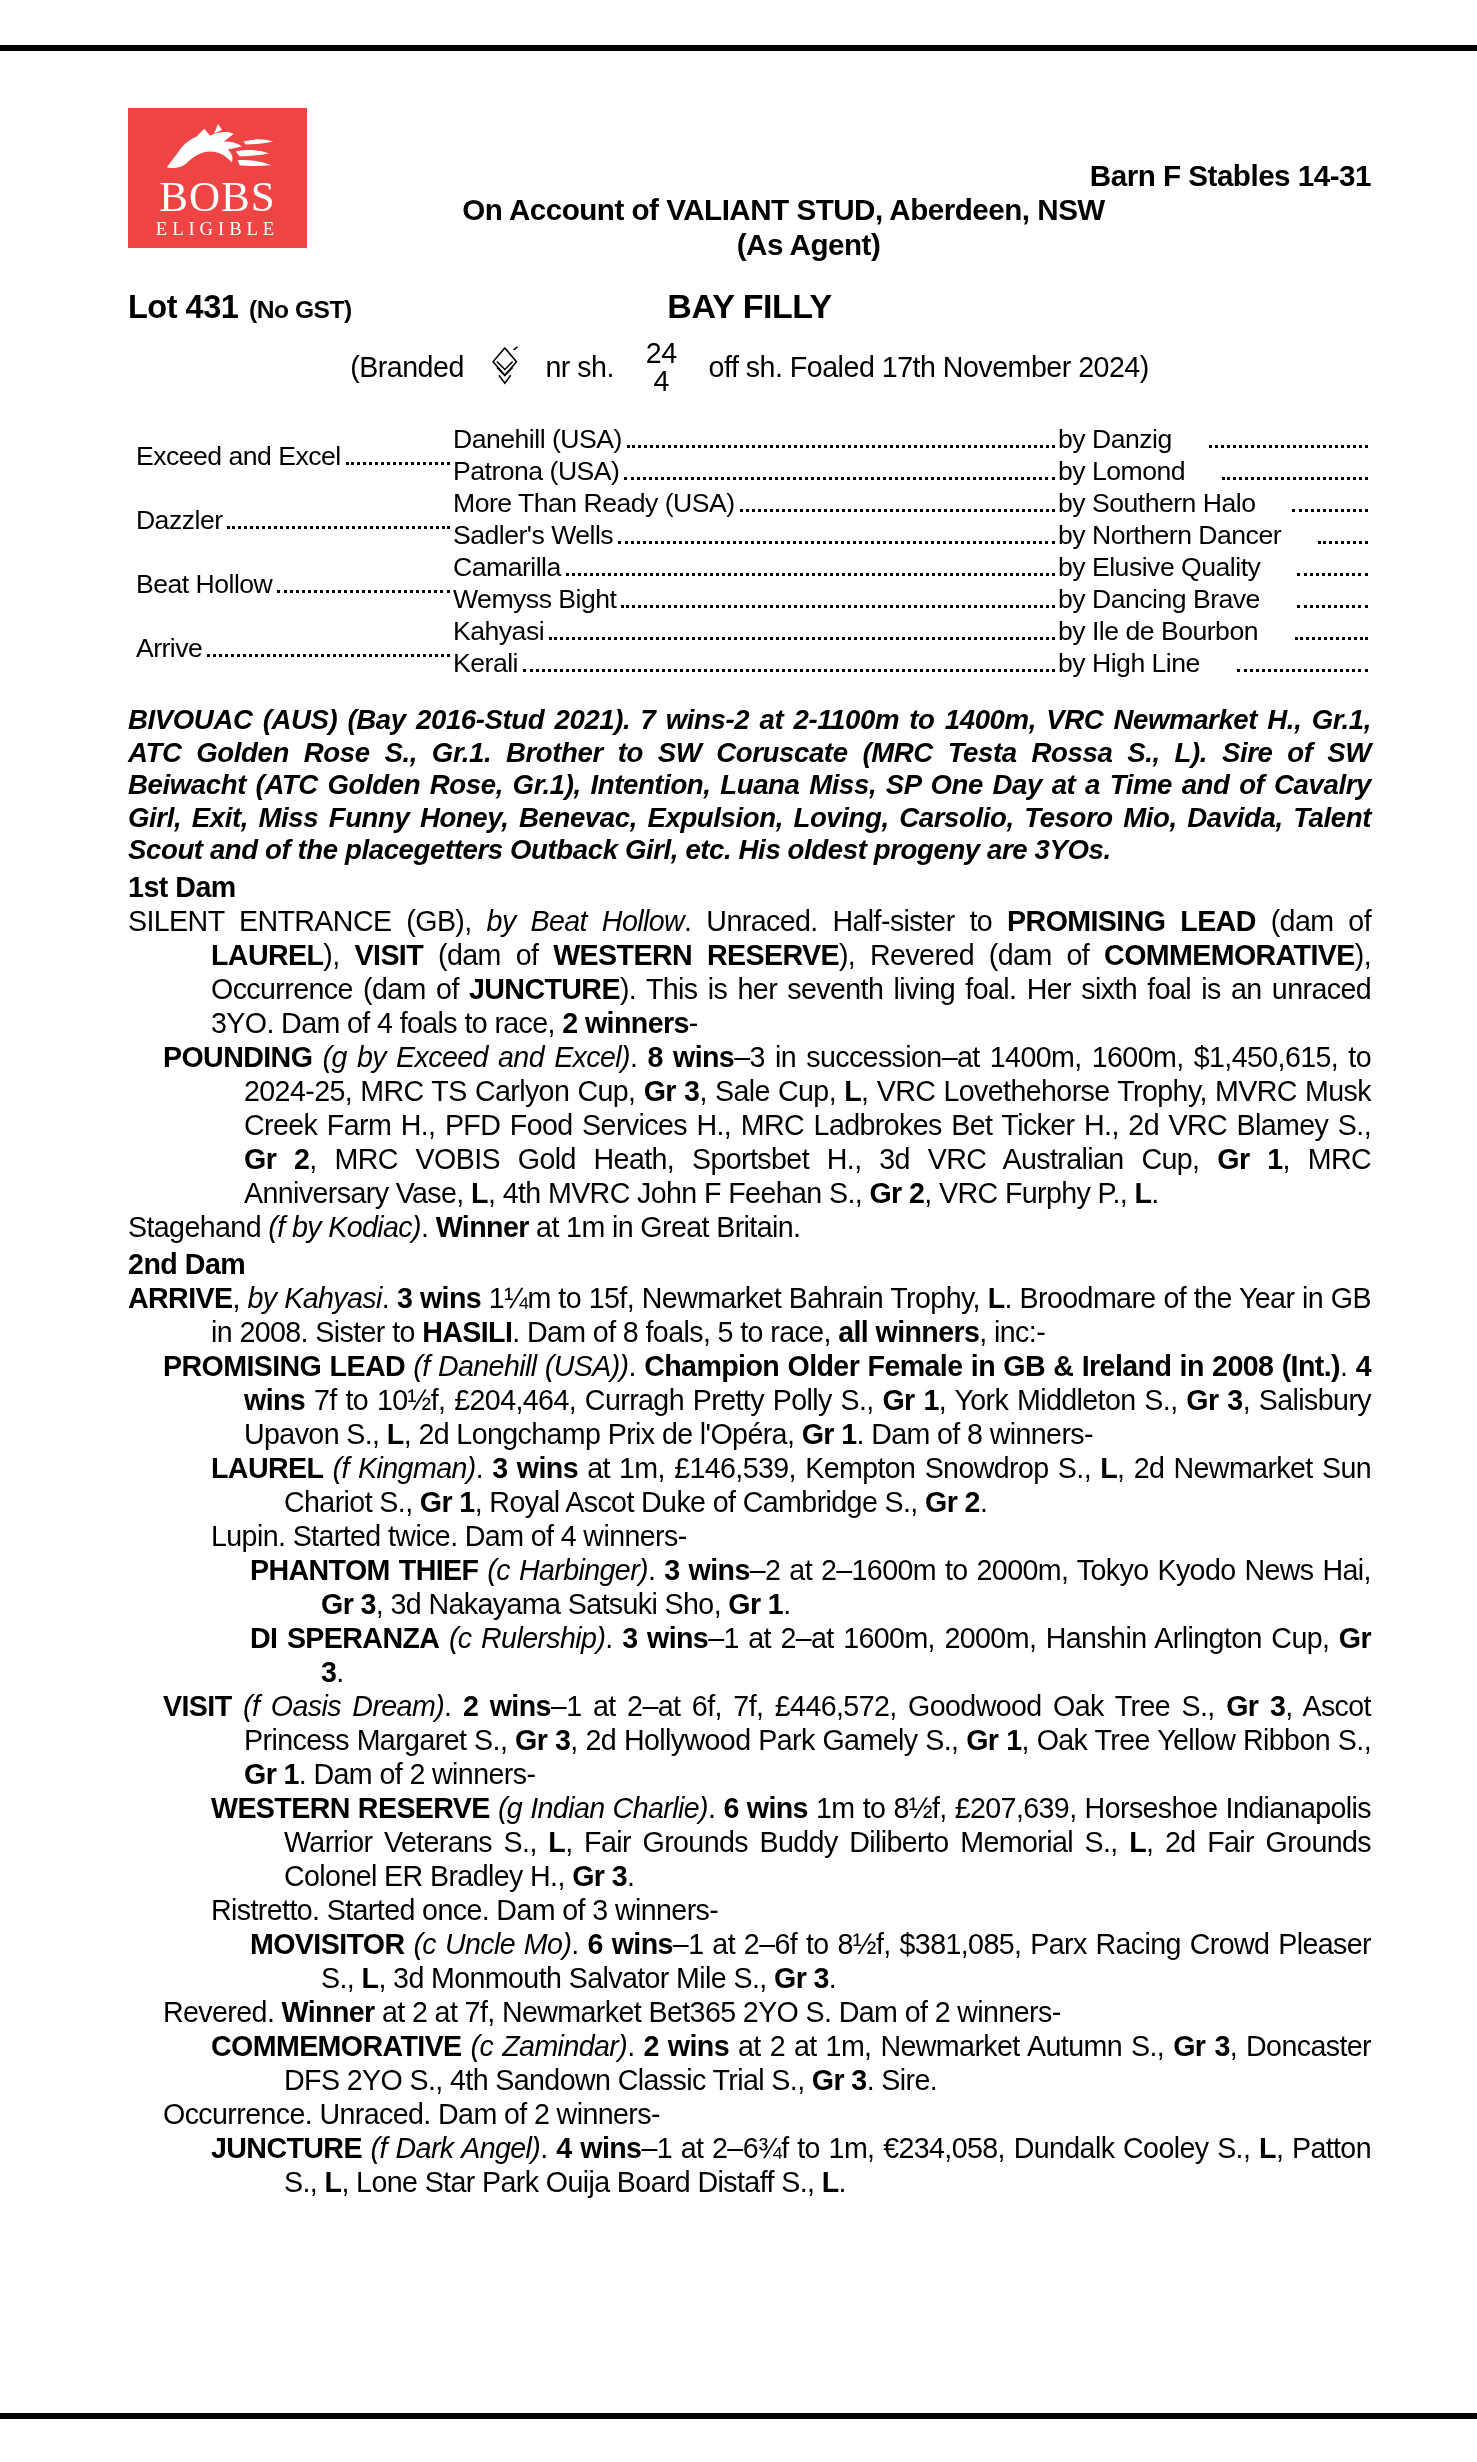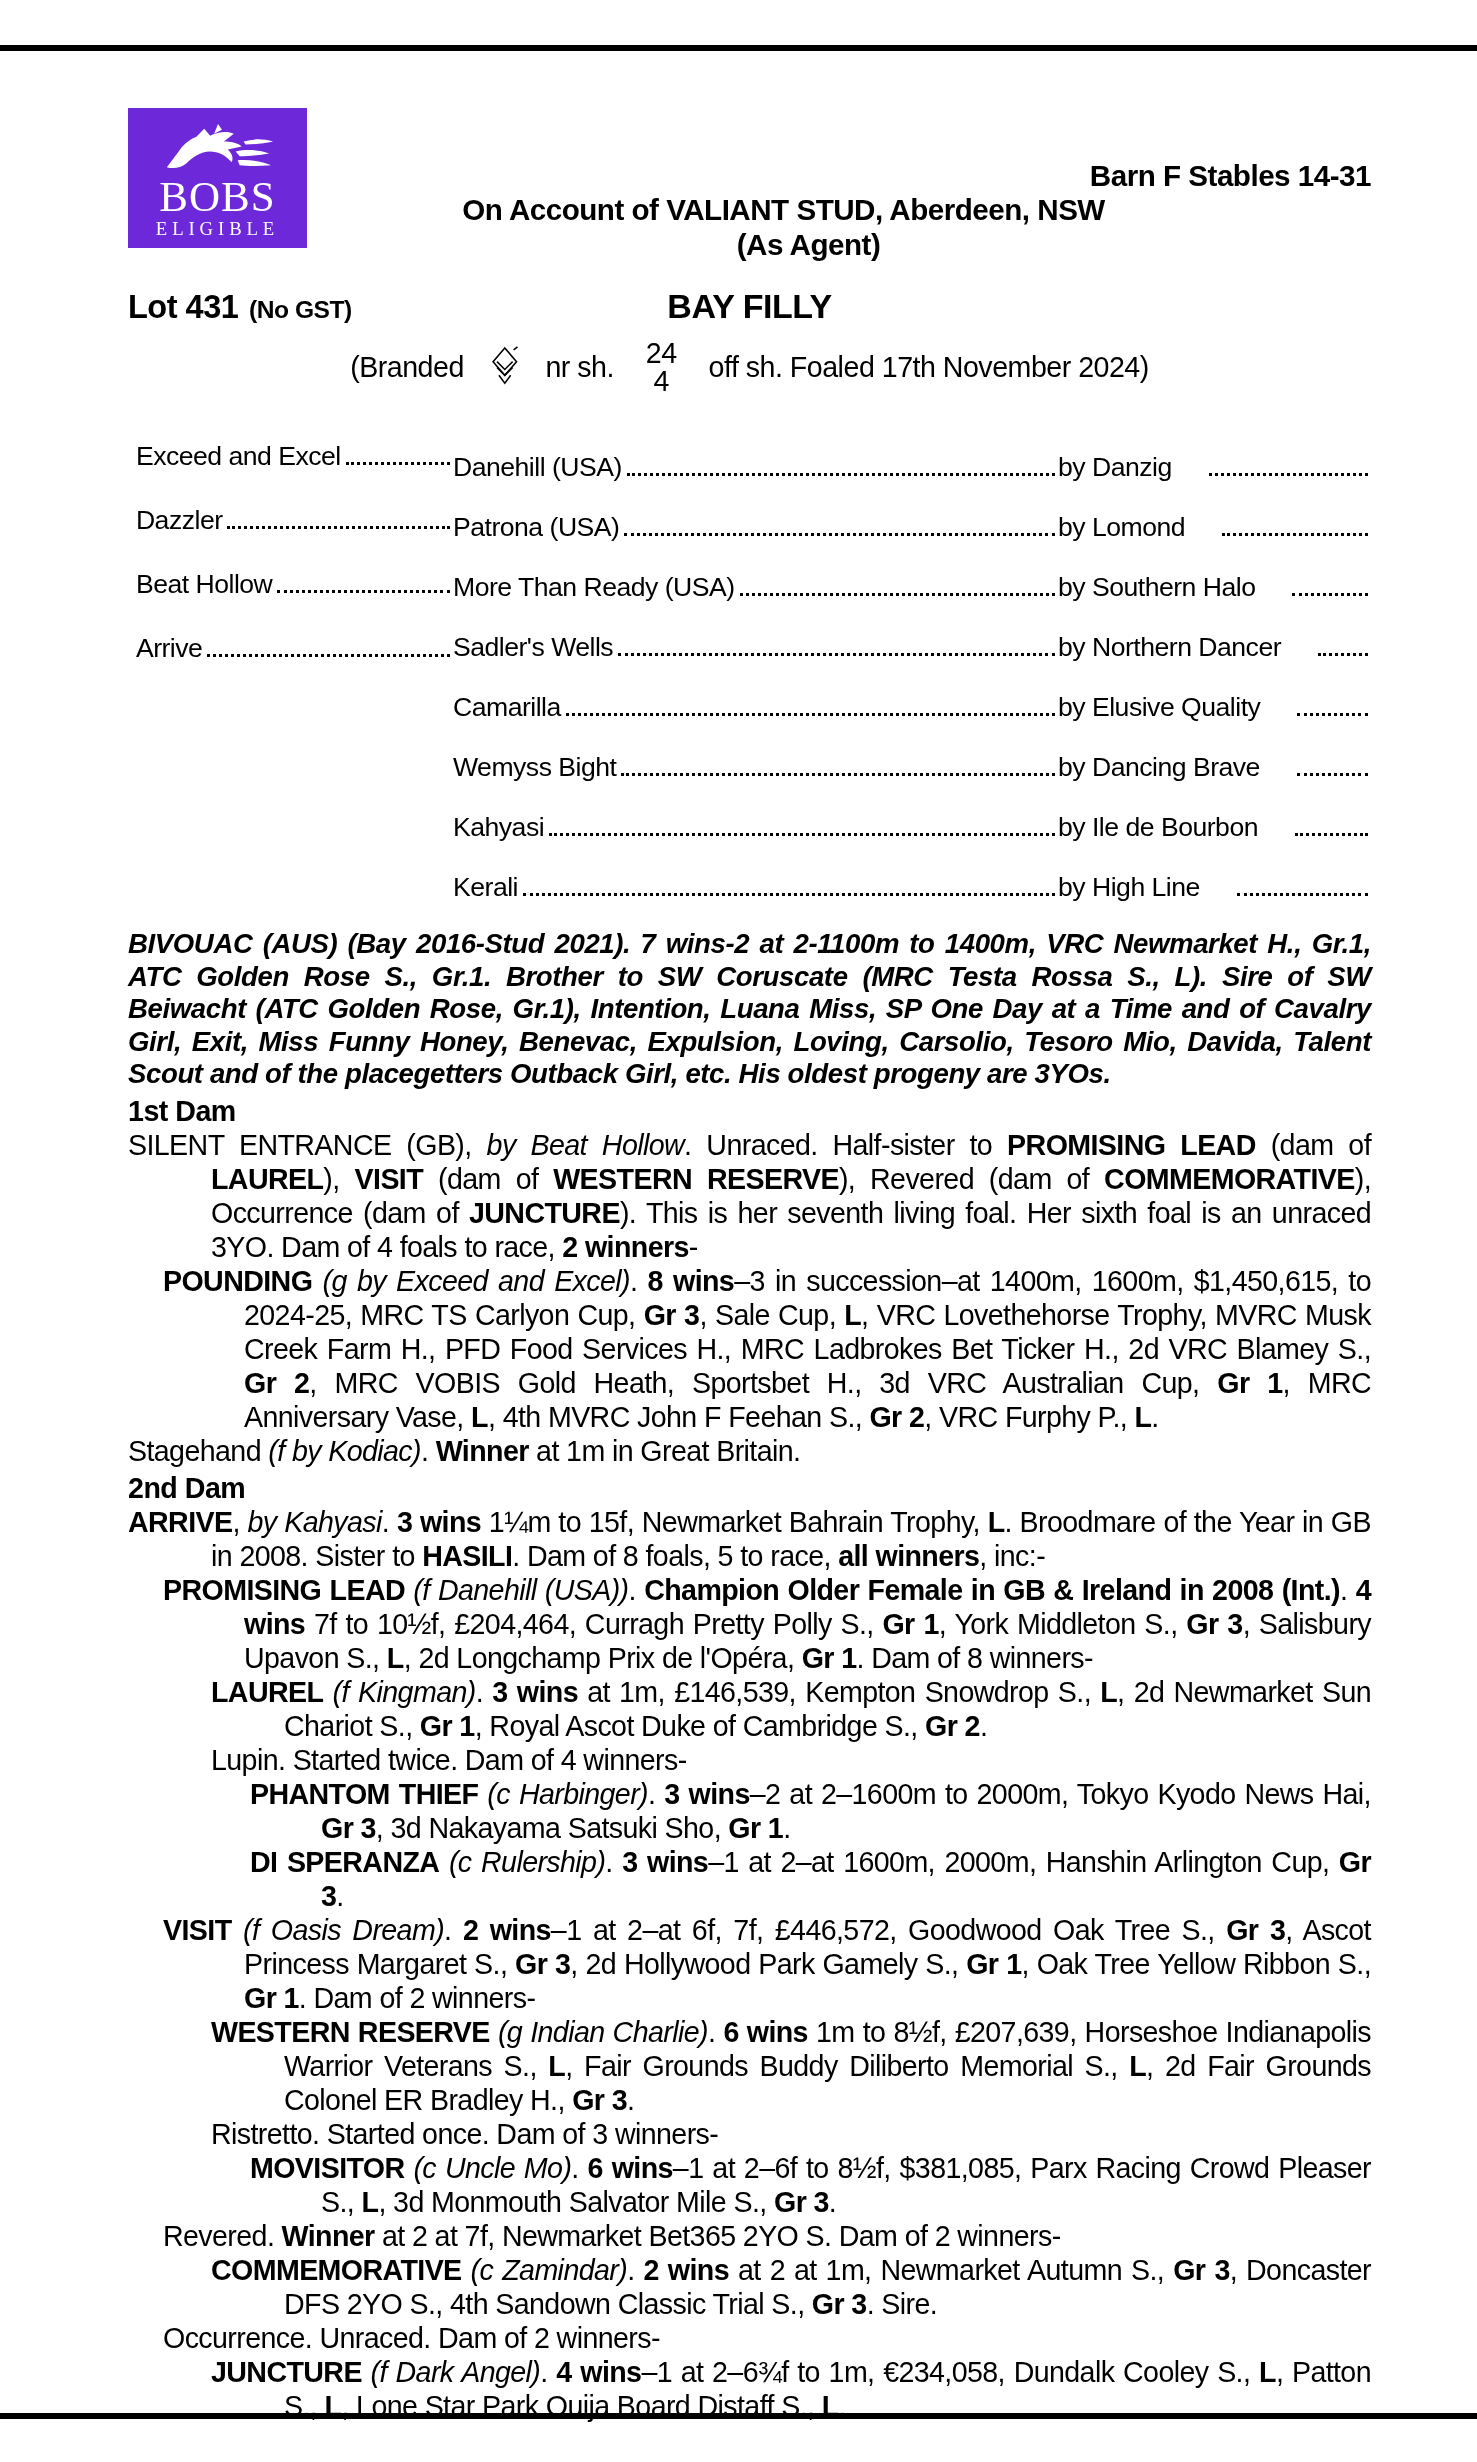--- a/index.html
+++ b/index.html
@@ -11,21 +11,21 @@
   }
   .rule{position:absolute;left:0;width:1478px;height:5.9px;background:#000;}
   .rule-top{top:45px;}
   .rule-bottom{top:2413px;}
 
   .content{position:absolute;left:128px;top:102px;width:1243px;}
 
   
   .logo{
     position:absolute;left:0;top:5.9px;width:179px;height:140px;
-    background:#6d28d9;color:#fff;text-align:center;
+    background:#ef4444;color:#fff;text-align:center;
     display:flex;flex-direction:column;align-items:center;justify-content:flex-end;
     padding-bottom:7.9px;box-sizing:border-box;
   }
   .logo .horse{width:118px;height:61px;margin-bottom:-2px;}
   .logo .bobs{font-family:"Liberation Serif", serif;font-size:43px;line-height:43px;letter-spacing:1px;}
   .logo .eligible{font-family:"Liberation Serif", serif;font-size:18.7px;line-height:21.7px;letter-spacing:4.9px;}
 
   .barn{ text-align:right;font-weight:bold;font-size:29.6px;line-height:33px;padding-top:57px;letter-spacing:-0.5px;}
   .account{text-align:center;font-weight:bold;font-size:29.6px;line-height:35px;padding-left:68px;letter-spacing:-0.5px;}
   .agent{ text-align:center;font-weight:bold;font-size:29.6px;line-height:35px;padding-left:118px;letter-spacing:-0.5px;}
@@ -48,21 +48,21 @@
   .ped-c1{width:303px;display:flex;flex-direction:column;}
   .ped-c1 .cell{height:128px;display:flex;flex-direction:column;justify-content:center;}
   .ped-label{font-size:26.6px;padding-left:47px;}
   .ped-label .sc{font-variant:small-caps;letter-spacing:0.5px;}
   .ped-name{font-weight:bold;display:flex;align-items:baseline;}
   .ped-name .plain{font-weight:normal;}
   .ped-c2{width:325px;display:flex;flex-direction:column;padding-left:7.9px;box-sizing:border-box;}
   .ped-c2 .cell{height:64px;display:flex;flex-direction:column;justify-content:center;}
   .ped-c2 .nm{display:flex;align-items:baseline;}
   .ped-c3{flex:1;display:flex;flex-direction:column;}
-  .g3row{height:32px;display:flex;align-items:baseline;margin-top:28px;}
+  .g3row{height:32px;display:flex;align-items:baseline;}
   .g3name{flex:1 1 auto;display:flex;align-items:baseline;min-width:0;}
   .g3by{width:313px;flex:0 0 313px;display:flex;align-items:baseline;gap:32px;}
   .lead{flex:1 1 11.8px;min-width:7.9px;border-bottom:3px dotted #000;margin:0 3px 4.9px 4.9px;}
 
   
   .sections{margin-top:23.6px;}
   .para{
     font-size:28.6px;line-height:34px;letter-spacing:-0.6px;
     text-align:justify;
   }

